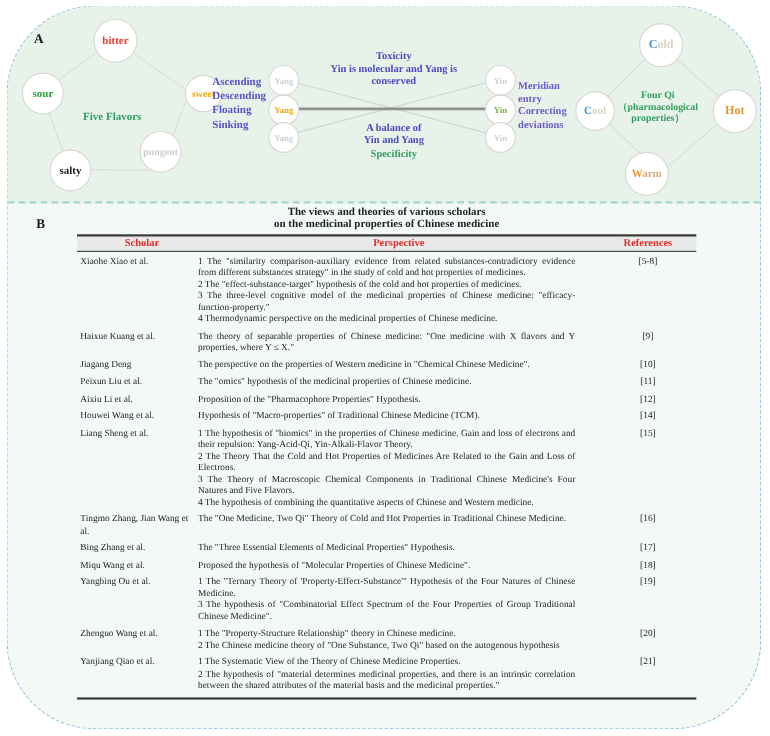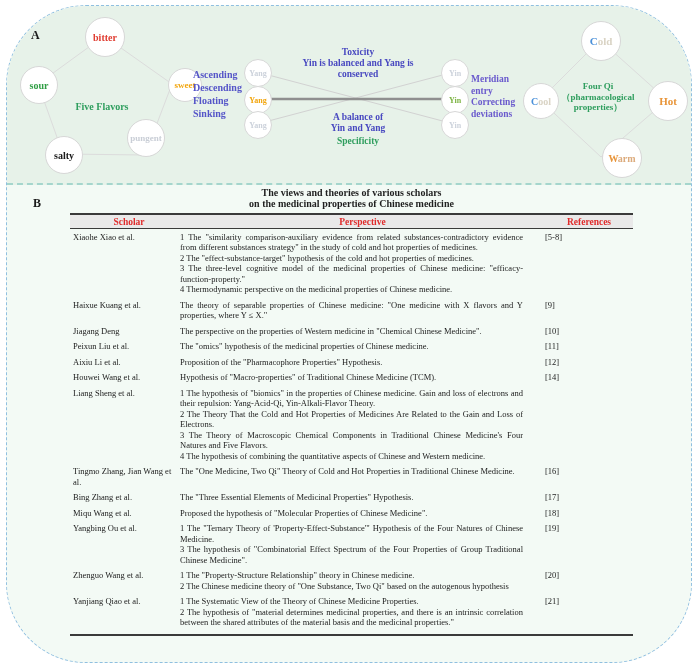--- a/index.html
+++ b/index.html
@@ -25,21 +25,21 @@
          border-top:2px solid #3a3a3a;border-bottom:1.5px solid #3a3a3a;margin-top:4px;
          font-weight:bold;font-size:9.5px;padding:1.5px 0;}
   #thead .h-scholar{padding-left:8px;text-align:center;}
   #thead .h-persp{text-align:center;}
   #thead .h-ref{text-align:center;}
   #tbody{border-bottom:2px solid #3a3a3a;padding-bottom:4px;}
   .trow{display:grid;grid-template-columns:110px 1fr 88px;padding:2.5px 0;line-height:10.5px;}
   .c-scholar{padding-left:3px;padding-right:6px;}
   .c-persp{padding-right:22px;text-align:justify;}
   .c-persp p{margin:0;}
-  .c-ref{}
+  .c-ref{text-align:center;}
 </style>
 </head>
 <body>
 
 <div id="figure">
   <div id="frame">
     <div id="panelA-bg"></div>
   </div>
 
   <div class="panel-label" style="left:31px;top:28px;">A</div>
@@ -102,41 +102,41 @@
     <span style="color: rgb(204, 210, 219);">Yin</span>
   </div>
   <div class="circle" style="left:441px;top:86px;width:26px;height:26px;font-size:8px;">
     <span style="color: rgb(124, 179, 66);">Yin</span>
   </div>
   <div class="circle" style="left:441px;top:111px;width:26px;height:26px;font-size:8px;">
     <span style="color: rgb(204, 210, 219);">Yin</span>
   </div>
 
   <div class="cap" style="left: 283px; top: 47px; width: 150px; text-align: center; font-size: 9.5px; line-height: 11px; color: rgb(72, 72, 192);">Toxicity
-Yin is balanced and Yang is
+Yin is molecular and Yang is
 conserved</div>
   <div class="cap" style="left: 303px; top: 112px; width: 110px; text-align: center; font-size: 9.5px; line-height: 11px; color: rgb(72, 72, 192);">A balance of
 Yin and Yang</div>
   <div class="cap" style="left: 303px; top: 136px; width: 110px; text-align: center; font-size: 9.5px; color: rgb(47, 158, 94);">Specificity</div>
 
   <div class="cap" style="left: 471px; top: 74px; font-size: 9.5px; line-height: 11.5px; color: rgb(106, 90, 205);">Meridian
 entry
 Correcting
 deviations</div>
 
   <div class="circle" style="left:581px;top:21px;width:38px;height:38px;font-size:11px;">
     <span><span style="color: rgb(74, 144, 217);">C</span><span style="color: rgb(217, 211, 196);">old</span></span>
   </div>
   <div class="circle" style="left:523px;top:83px;width:34px;height:34px;font-size:10px;">
     <span><span style="color: rgb(74, 144, 217);">C</span><span style="color: rgb(217, 211, 196);">ool</span></span>
   </div>
   <div class="circle" style="left:648px;top:81px;width:38px;height:38px;font-size:11px;">
     <span><span style="color: rgb(232, 149, 58);">H</span><span style="color: rgb(232, 149, 58);">ot</span></span>
   </div>
-  <div class="circle" style="left:602px;top:138px;width:38px;height:38px;font-size:10px;">
+  <div class="circle" style="left:568px;top:138px;width:38px;height:38px;font-size:10px;">
     <span><span style="color: rgb(232, 149, 58);">W</span><span style="color: rgb(220, 171, 124);">arm</span></span>
   </div>
   <div class="cap" style="left: 547px; top: 81px; width: 102px; text-align: center; font-size: 9px; line-height: 10.5px; color: rgb(47, 158, 94);">Four Qi
 （pharmacological
 properties）</div>
 
   <div id="tableA">
     <div id="tbl-title">The views and theories of various scholars
 on the medicinal properties of Chinese medicine</div>
     <div id="thead">
@@ -191,20 +191,21 @@
           <div class="c-ref">[14]</div>
         </div>
         <div class="trow">
           <div class="c-scholar">Liang Sheng et al.</div>
           <div class="c-persp">
             <p>1 The hypothesis of "biomics" in the properties of Chinese medicine. Gain and loss of electrons and their repulsion: Yang-Acid-Qi, Yin-Alkali-Flavor Theory.</p>
             <p>2 The Theory That the Cold and Hot Properties of Medicines Are Related to the Gain and Loss of Electrons.</p>
             <p>3 The Theory of Macroscopic Chemical Components in Traditional Chinese Medicine's Four Natures and Five Flavors.</p>
             <p>4 The hypothesis of combining the quantitative aspects of Chinese and Western medicine.</p>
           </div>
+          <div class="c-ref">[15]</div>
         </div>
         <div class="trow">
           <div class="c-scholar">Tingmo Zhang, Jian Wang et al.</div>
           <div class="c-persp">
             <p>The "One Medicine, Two Qi" Theory of Cold and Hot Properties in Traditional Chinese Medicine.</p>
           </div>
           <div class="c-ref">[16]</div>
         </div>
         <div class="trow">
           <div class="c-scholar">Bing Zhang et al.</div>

